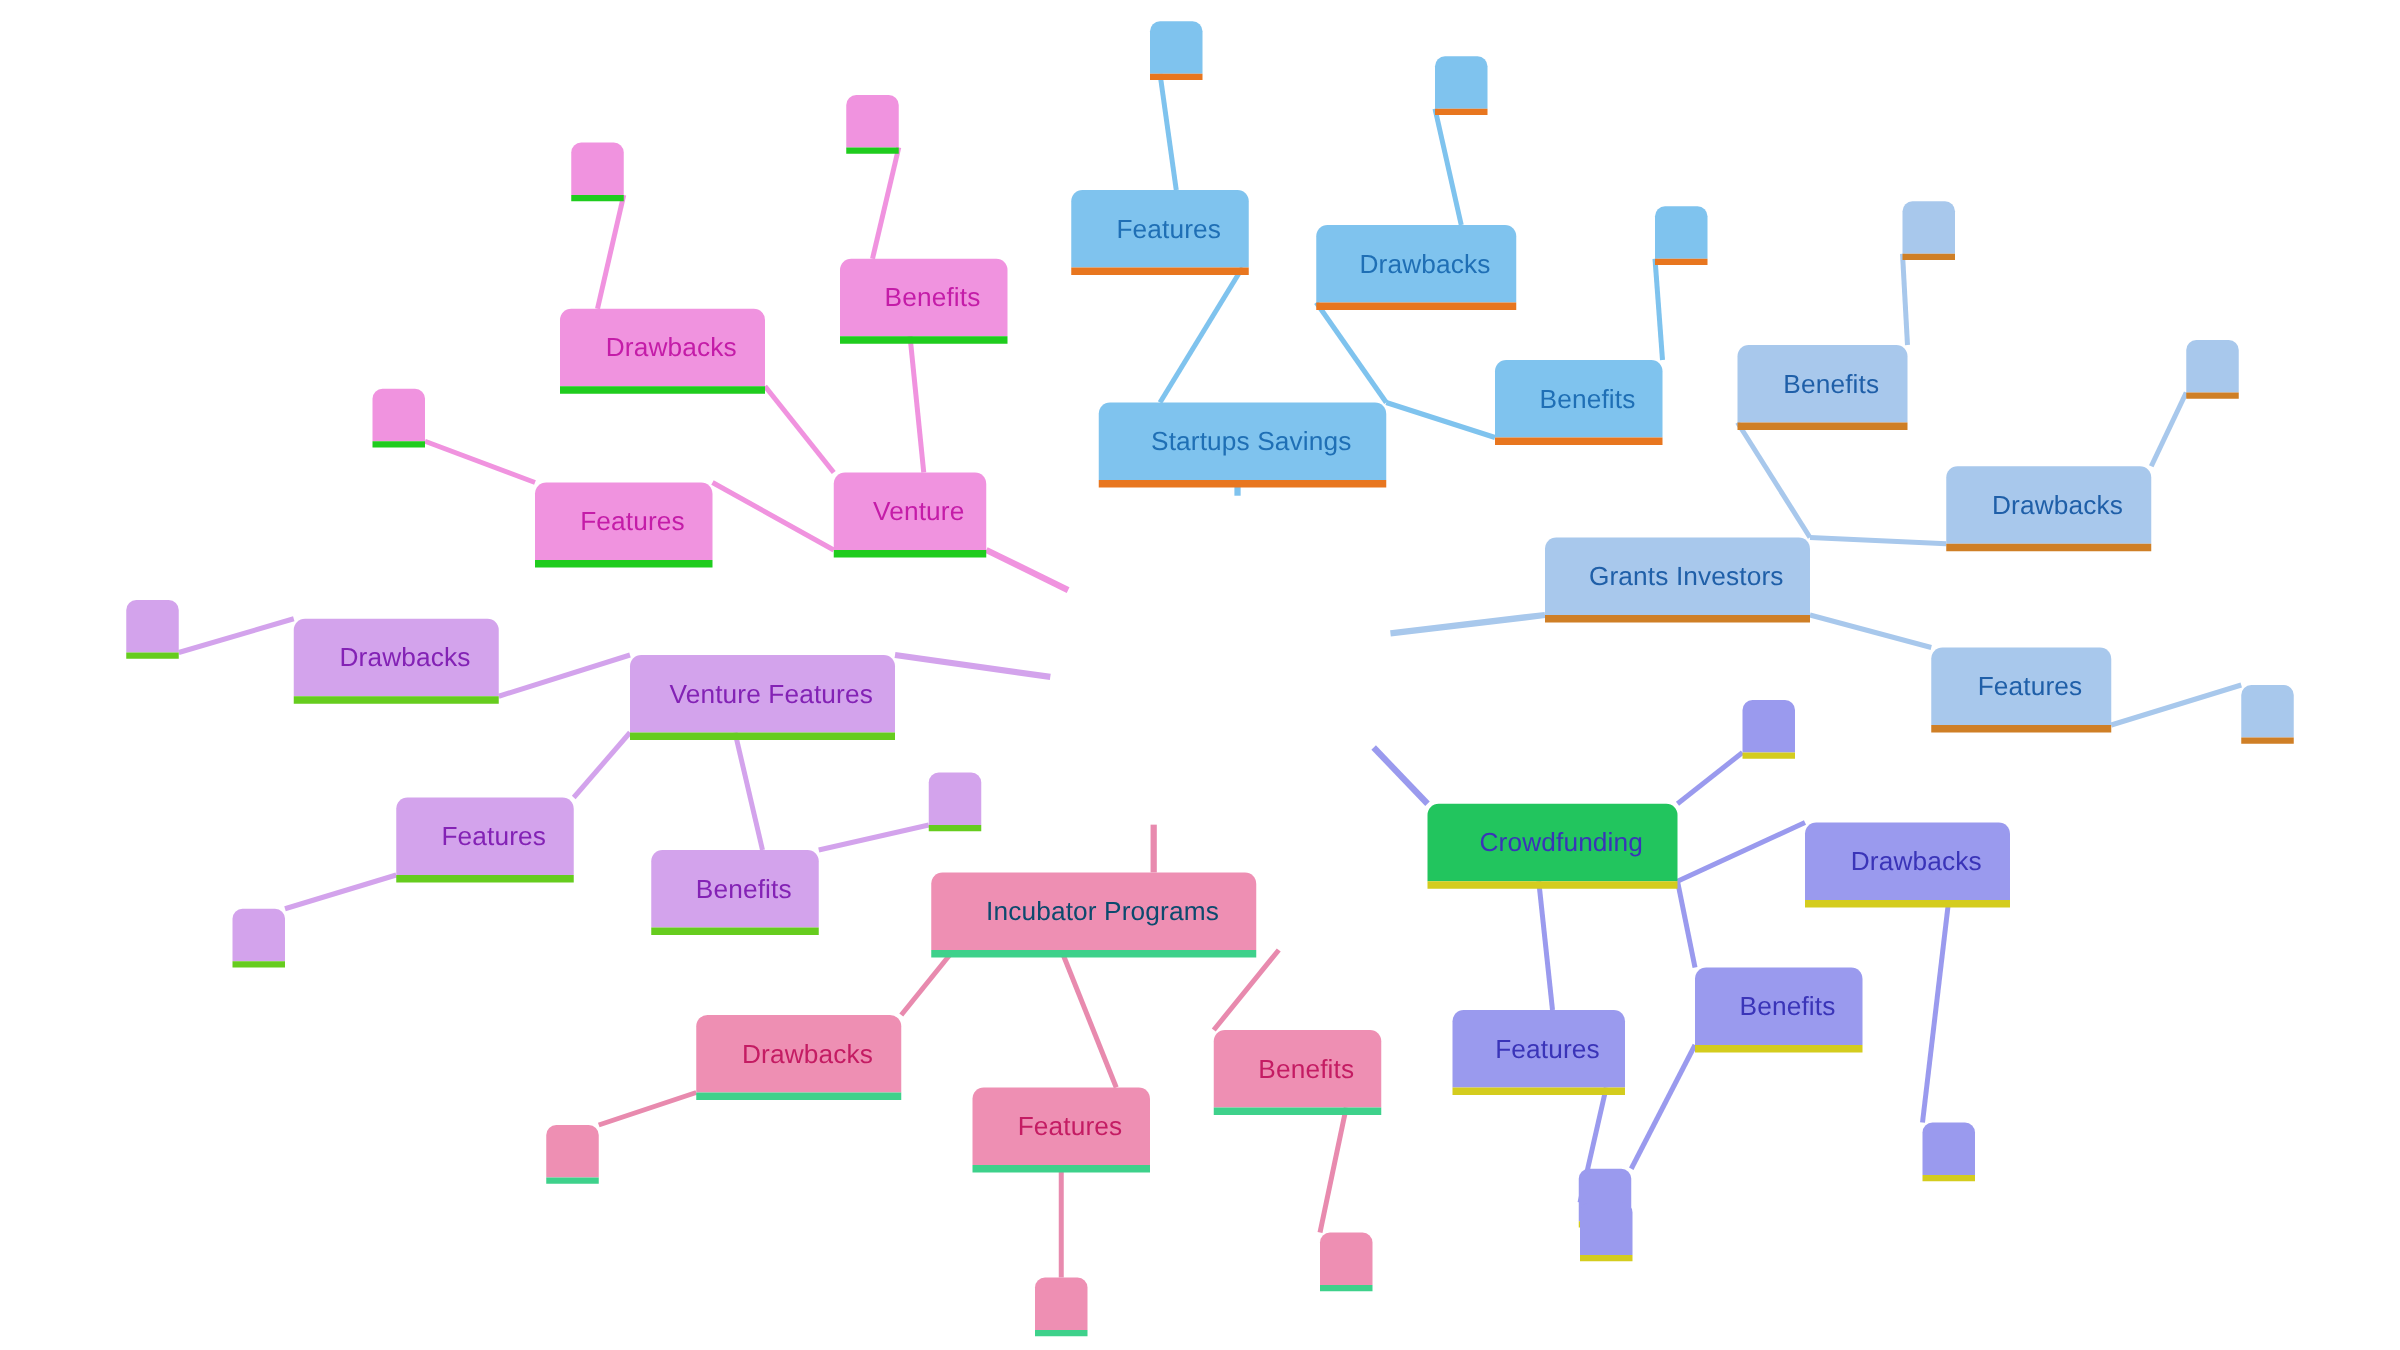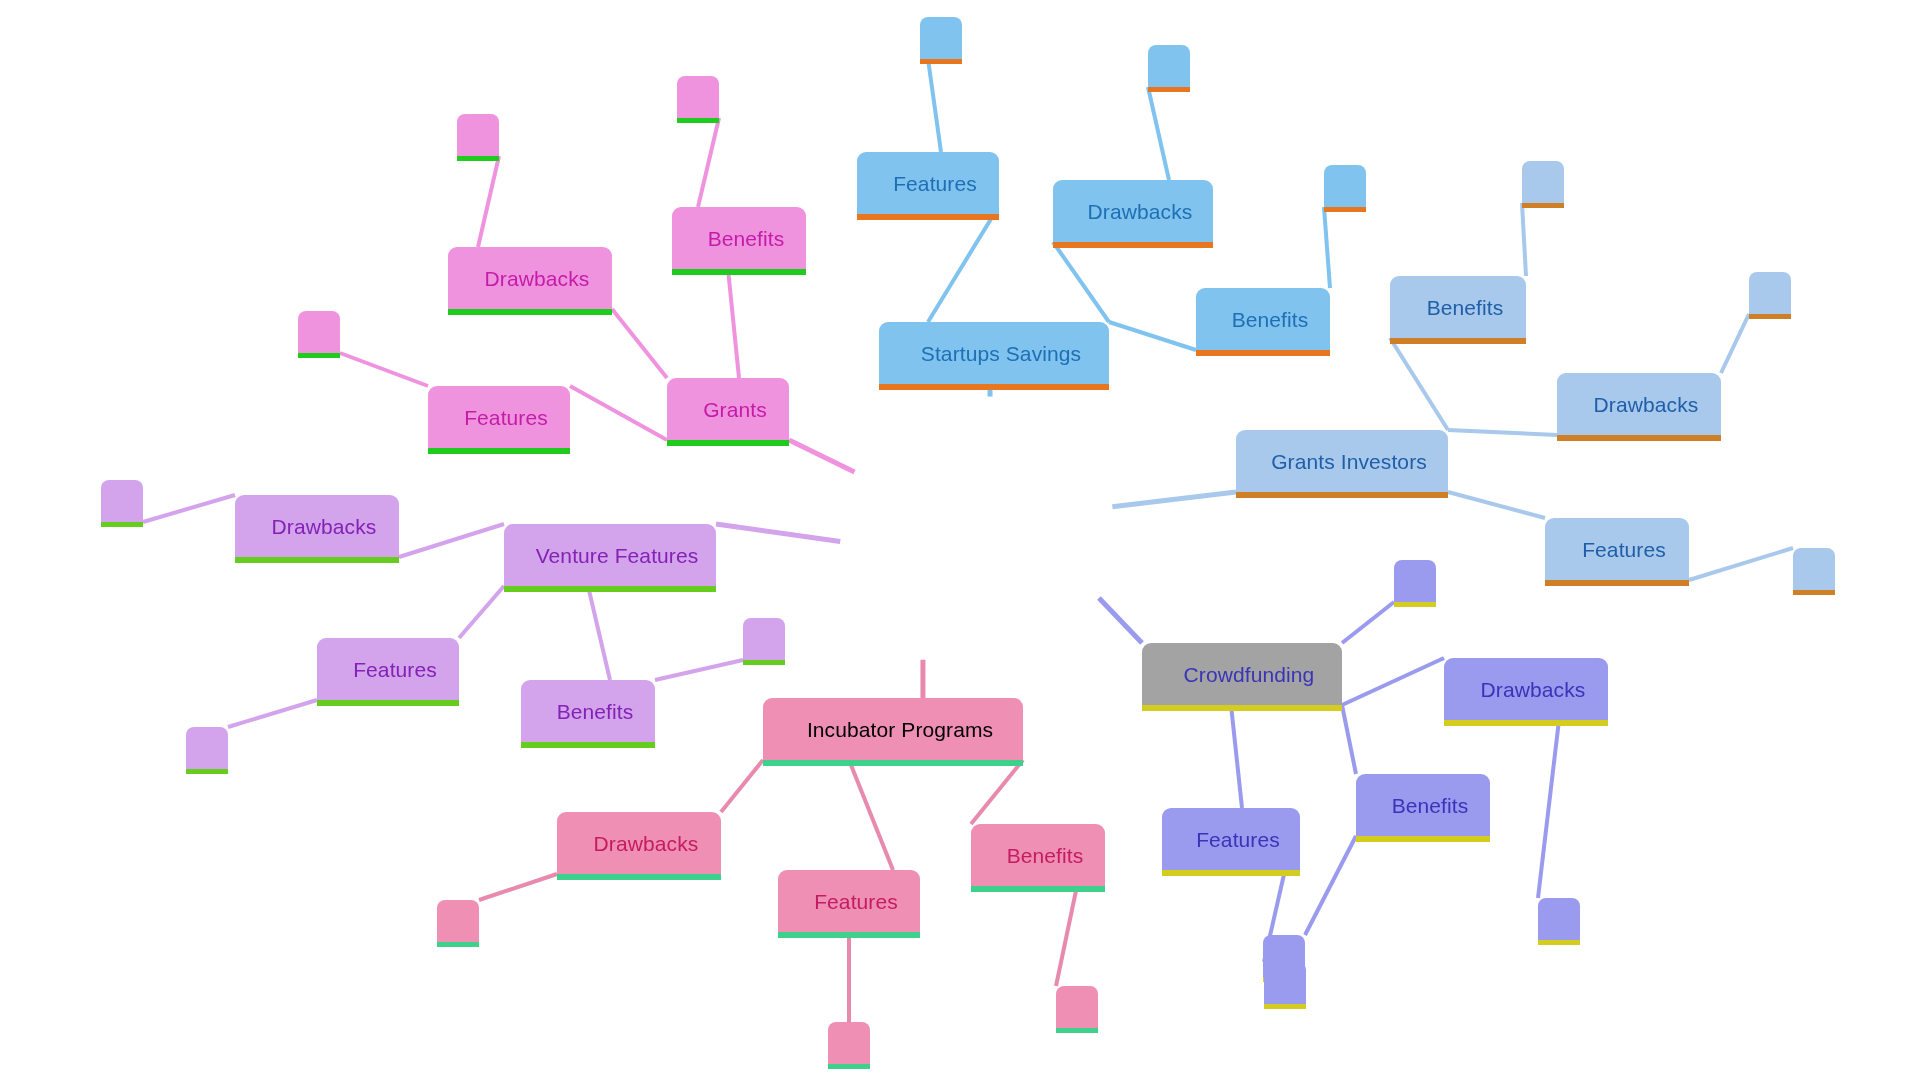--- a/index.html
+++ b/index.html
@@ -159,21 +159,21 @@
       <div class="node stub" style="left: 1749px; top: 272px; width: 42px; height: 42px; background: rgb(168, 200, 236); color: rgb(31, 95, 168);">
         <span class="bar" style="background: rgb(207, 127, 38);"></span>
       </div>
       <div class="node" style="left: 1545px; top: 518px; width: 144px; height: 62px; background: rgb(168, 200, 236); color: rgb(31, 95, 168); font-size: 21px;">
         <span class="lbl">Features</span>
         <span class="bar" style="background: rgb(207, 127, 38);"></span>
       </div>
       <div class="node stub" style="left: 1793px; top: 548px; width: 42px; height: 42px; background: rgb(168, 200, 236); color: rgb(31, 95, 168);">
         <span class="bar" style="background: rgb(207, 127, 38);"></span>
       </div>
-      <div class="node" style="left: 1142px; top: 643px; width: 200px; height: 62px; background: #a3a3a3; color: rgb(58, 52, 184); font-size: 21px;">
+      <div class="node" style="left: 1142px; top: 643px; width: 200px; height: 62px; background: #22c55e; color: rgb(58, 52, 184); font-size: 21px;">
         <span class="lbl">Crowdfunding</span>
         <span class="bar" style="background: rgb(212, 204, 30);"></span>
       </div>
       <div class="node" style="left: 1444px; top: 658px; width: 164px; height: 62px; background: rgb(154, 154, 238); color: rgb(58, 52, 184); font-size: 21px;">
         <span class="lbl">Drawbacks</span>
         <span class="bar" style="background: rgb(212, 204, 30);"></span>
       </div>
       <div class="node stub" style="left: 1538px; top: 898px; width: 42px; height: 42px; background: rgb(154, 154, 238); color: rgb(58, 52, 184);">
         <span class="bar" style="background: rgb(212, 204, 30);"></span>
       </div>
@@ -187,21 +187,21 @@
       <div class="node" style="left: 1162px; top: 808px; width: 138px; height: 62px; background: rgb(154, 154, 238); color: rgb(58, 52, 184); font-size: 21px;">
         <span class="lbl">Features</span>
         <span class="bar" style="background: rgb(212, 204, 30);"></span>
       </div>
       <div class="node stub" style="left: 1264px; top: 962px; width: 42px; height: 42px; background: rgb(154, 154, 238); color: rgb(58, 52, 184);">
         <span class="bar" style="background: rgb(212, 204, 30);"></span>
       </div>
       <div class="node stub" style="left: 1394px; top: 560px; width: 42px; height: 42px; background: rgb(154, 154, 238); color: rgb(58, 52, 184); font-size: 21px;">
         <span class="bar" style="background: rgb(212, 204, 30);"></span>
       </div>
-      <div class="node" style="left: 763px; top: 698px; width: 260px; height: 62px; background: rgb(238, 143, 179); color: #000000; font-size: 21px;">
+      <div class="node" style="left: 745px; top: 698px; width: 260px; height: 62px; background: rgb(238, 143, 179); color: #0c4a6e; font-size: 21px;">
         <span class="lbl">Incubator Programs</span>
         <span class="bar" style="background: rgb(62, 209, 139);"></span>
       </div>
       <div class="node" style="left: 557px; top: 812px; width: 164px; height: 62px; background: rgb(238, 143, 179); color: rgb(196, 28, 99); font-size: 21px;">
         <span class="lbl">Drawbacks</span>
         <span class="bar" style="background: rgb(62, 209, 139);"></span>
       </div>
       <div class="node stub" style="left: 437px; top: 900px; width: 42px; height: 42px; background: rgb(238, 143, 179); color: rgb(196, 28, 99);">
         <span class="bar" style="background: rgb(62, 209, 139);"></span>
       </div>
@@ -238,21 +238,21 @@
         <span class="bar" style="background: rgb(102, 204, 30);"></span>
       </div>
       <div class="node" style="left: 521px; top: 680px; width: 134px; height: 62px; background: rgb(211, 163, 236); color: rgb(131, 34, 181); font-size: 21px;">
         <span class="lbl">Benefits</span>
         <span class="bar" style="background: rgb(102, 204, 30);"></span>
       </div>
       <div class="node stub" style="left: 743px; top: 618px; width: 42px; height: 42px; background: rgb(211, 163, 236); color: rgb(131, 34, 181);">
         <span class="bar" style="background: rgb(102, 204, 30);"></span>
       </div>
       <div class="node" style="left: 667px; top: 378px; width: 122px; height: 62px; background: rgb(240, 147, 223); color: rgb(196, 28, 168); font-size: 21px;">
-        <span class="lbl">Grants</span>
+        <span class="lbl">Venture</span>
         <span class="bar" style="background: rgb(31, 204, 30);"></span>
       </div>
       <div class="node" style="left: 448px; top: 247px; width: 164px; height: 62px; background: rgb(240, 147, 223); color: rgb(196, 28, 168); font-size: 21px;">
         <span class="lbl">Drawbacks</span>
         <span class="bar" style="background: rgb(31, 204, 30);"></span>
       </div>
       <div class="node stub" style="left: 457px; top: 114px; width: 42px; height: 42px; background: rgb(240, 147, 223); color: rgb(196, 28, 168);">
         <span class="bar" style="background: rgb(31, 204, 30);"></span>
       </div>
       <div class="node" style="left: 672px; top: 207px; width: 134px; height: 62px; background: rgb(240, 147, 223); color: rgb(196, 28, 168); font-size: 21px;">

